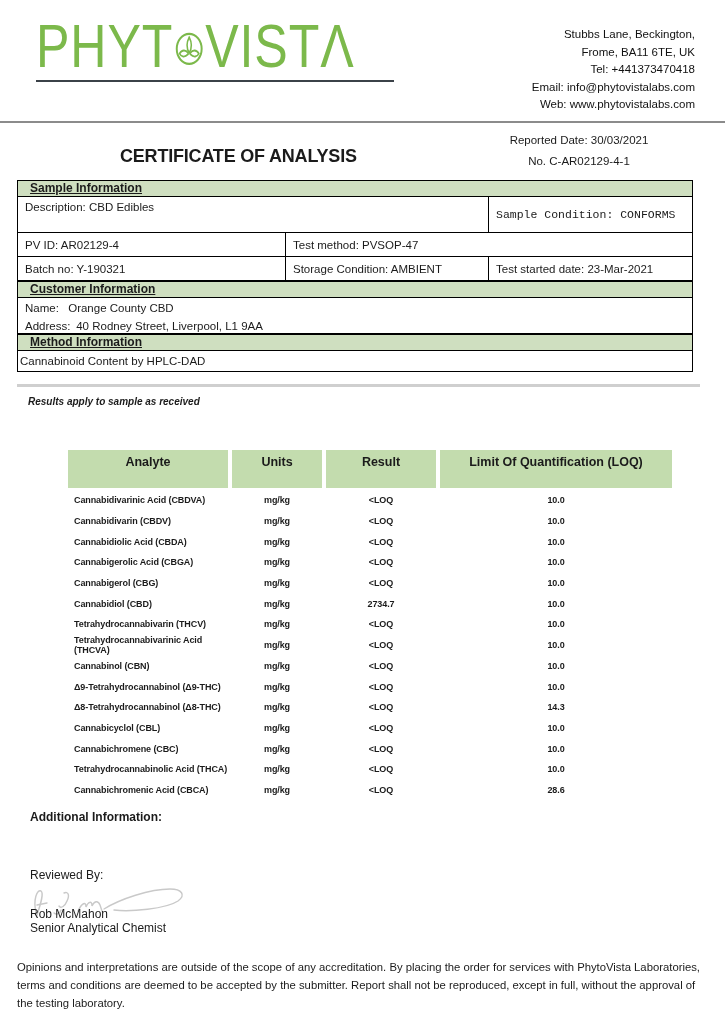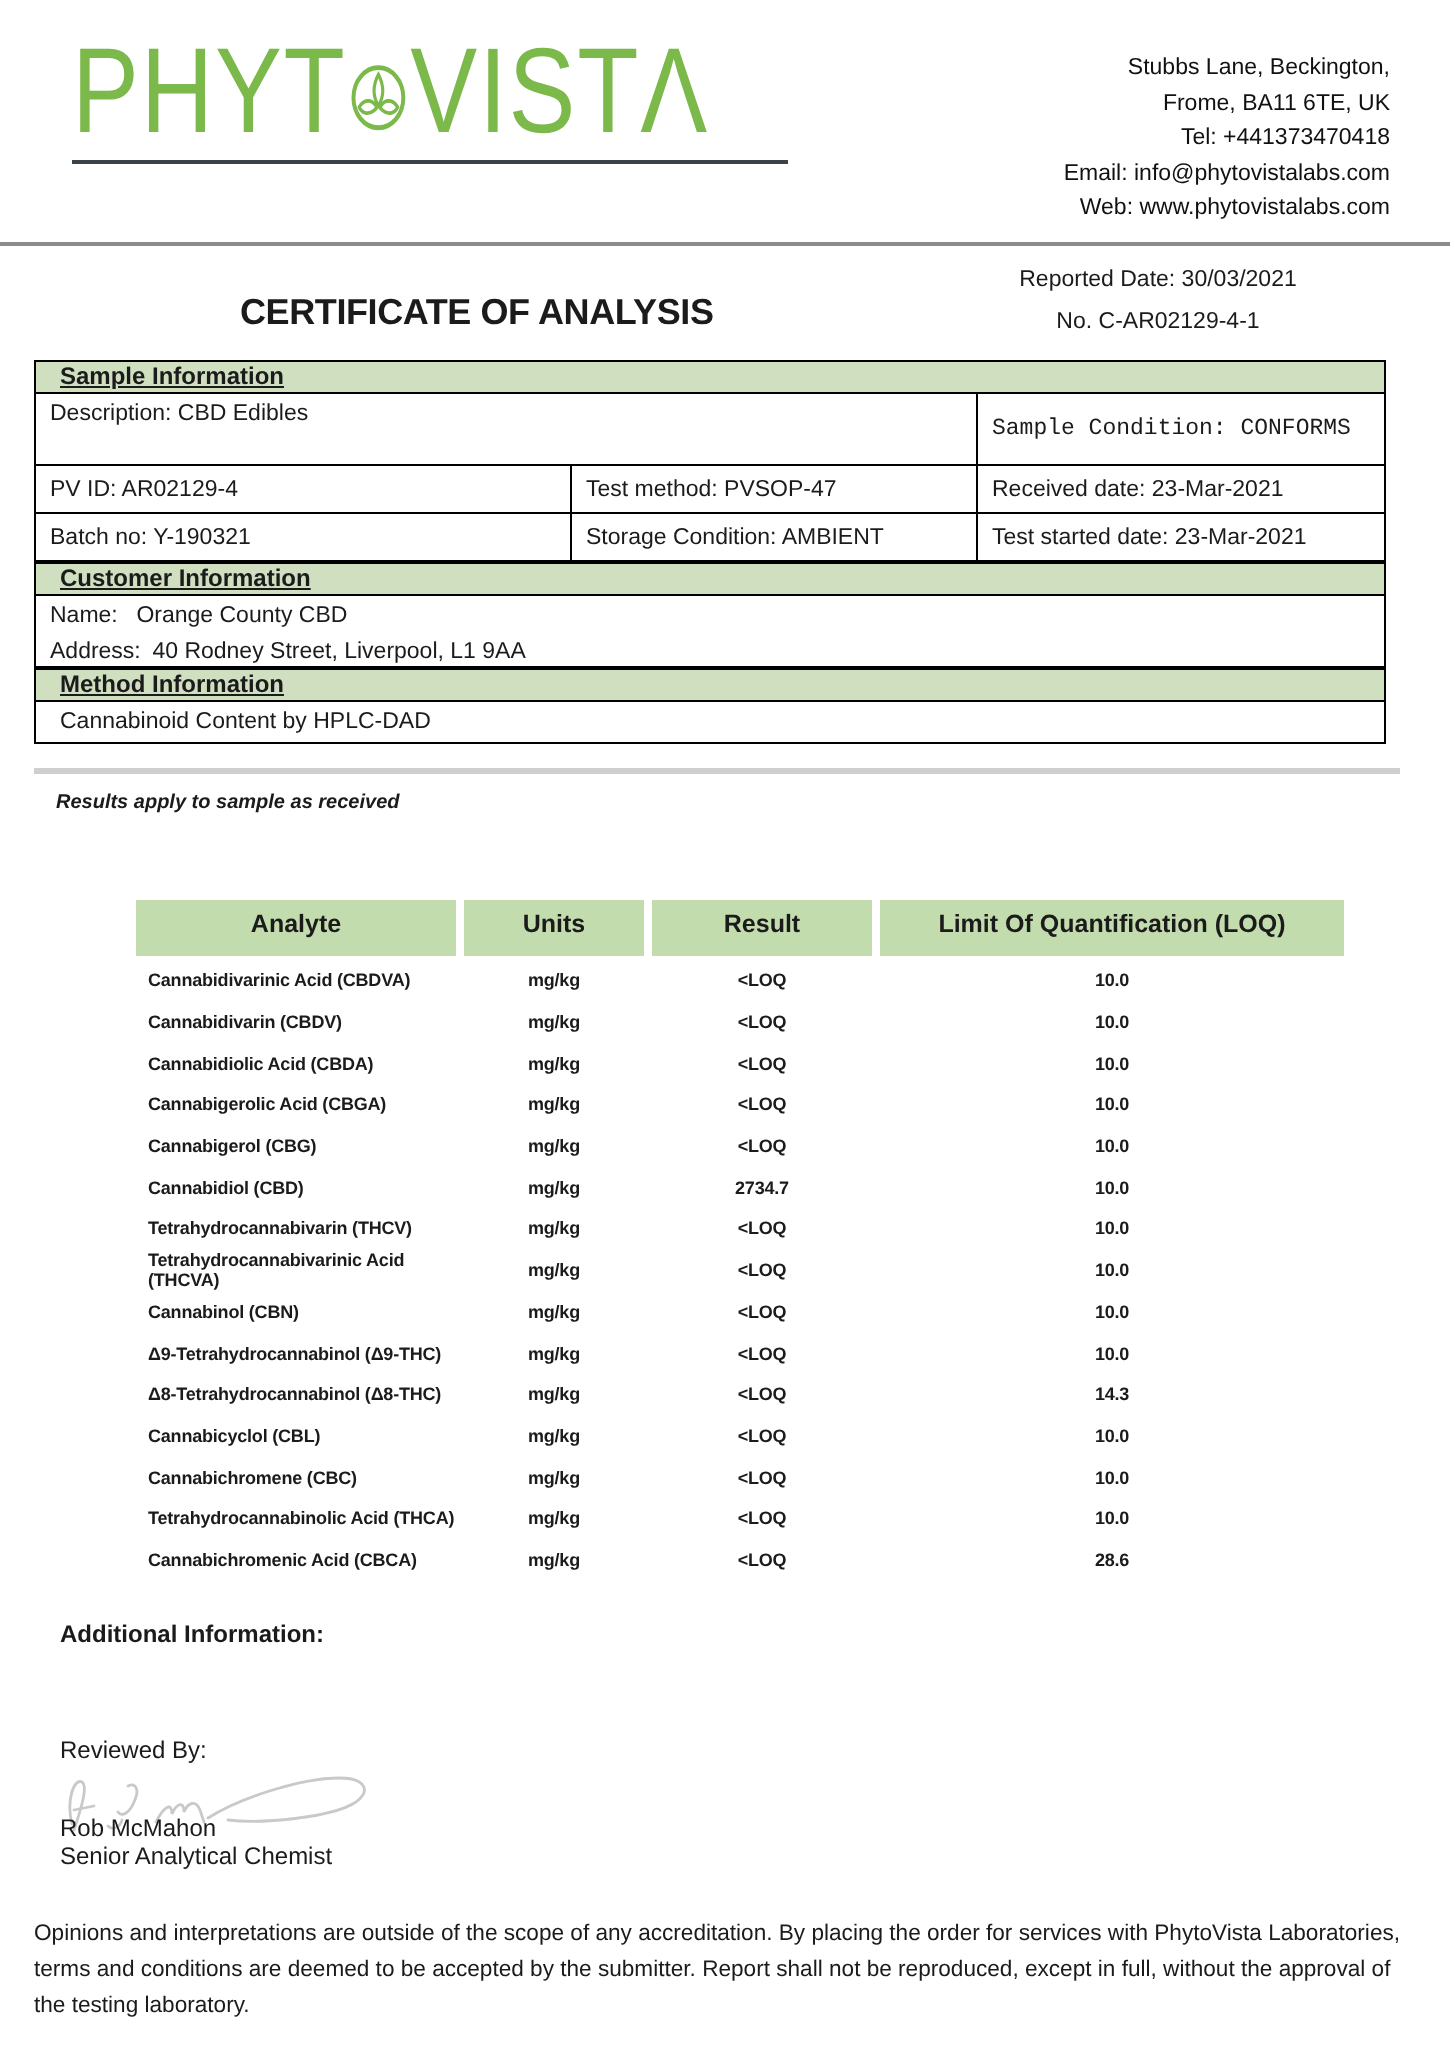--- a/index.html
+++ b/index.html
@@ -41,29 +41,29 @@
   .row-3col { height:24px; }
   .row-3col > div { display:flex; align-items:center; }
   .row-3col .c1 { width:268px;text-align:center; }
   .row-3col .c2 { flex:1; }
   .row-3col .c3 { width:203px; }
   .cust-box { border:1px solid #000; border-top:none; height:36px; padding:3px 7px; }
   .cust-line { margin-top:1px; }
   .cust-line.addr { margin-top:6px; }
   .cust-label { display:inline-block; min-width:48px; }
   .cust-label.name { min-width:40px; }
-  .method-box { border:1px solid #000; border-top:none; height:21px; display:flex; align-items:center; padding:0 12px; }
+  .method-box { border:1px solid #000; border-top:none; height:21px; display:flex; align-items:center; padding:0 2px; }
 
   .results-divider { position:absolute; top:384px; left:17px; width:683px; height:3px; background:#cfcfcf; }
   .results-note { position:absolute; top:396px; left:28px; font-size:10px; font-weight:bold; font-style:italic; }
 
   
   .rtable { position:absolute; top:450px; left:68px; width:604px; }
   .rt-head { display:flex; gap:4px; }
-  .rt-head > div { background:#c3dcae; height:28px; padding-top:5px; text-align:center;
+  .rt-head > div { background:#c3dcae; height:38px; padding-top:5px; text-align:center;
                    font-weight:bold; font-size:12.5px; }
   .rt-c0 { width:160px; } .rt-c1 { width:90px; } .rt-c2 { width:110px; } .rt-c3 { width:232px; }
   .rt-body { margin-top:2px; }
   .trow { display:flex; gap:4px; height:20.7px; align-items:center; }
   .tcell { font-size:9px; font-weight:bold; letter-spacing:-0.1px; }
   .tcell.c0 { width:160px; text-align:left; padding-left:6px; }
   .tcell.c1 { width:90px; text-align:center; }
   .tcell.c2 { width:110px; text-align:center; }
   .tcell.c3 { width:232px; text-align:center; }
 
@@ -118,21 +118,20 @@
     <div class="section-bar">
       <span>Sample Information</span>
     </div>
     <div class="igrid-row row-desc">
       <div class="c-desc">Description: CBD Edibles</div>
       <div class="c-cond">Sample Condition: CONFORMS</div>
     </div>
     <div class="igrid-row row-3col">
       <div class="c1">PV ID: AR02129-4</div>
       <div class="c2">Test method: PVSOP-47</div>
-      <div class="c3">Received date: 23-Mar-2021</div>
     </div>
     <div class="igrid-row row-3col">
       <div class="c1">Batch no: Y-190321</div>
       <div class="c2">Storage Condition: AMBIENT</div>
       <div class="c3">Test started date: 23-Mar-2021</div>
     </div>
 
     <div class="section-bar">
       <span>Customer Information</span>
     </div>

